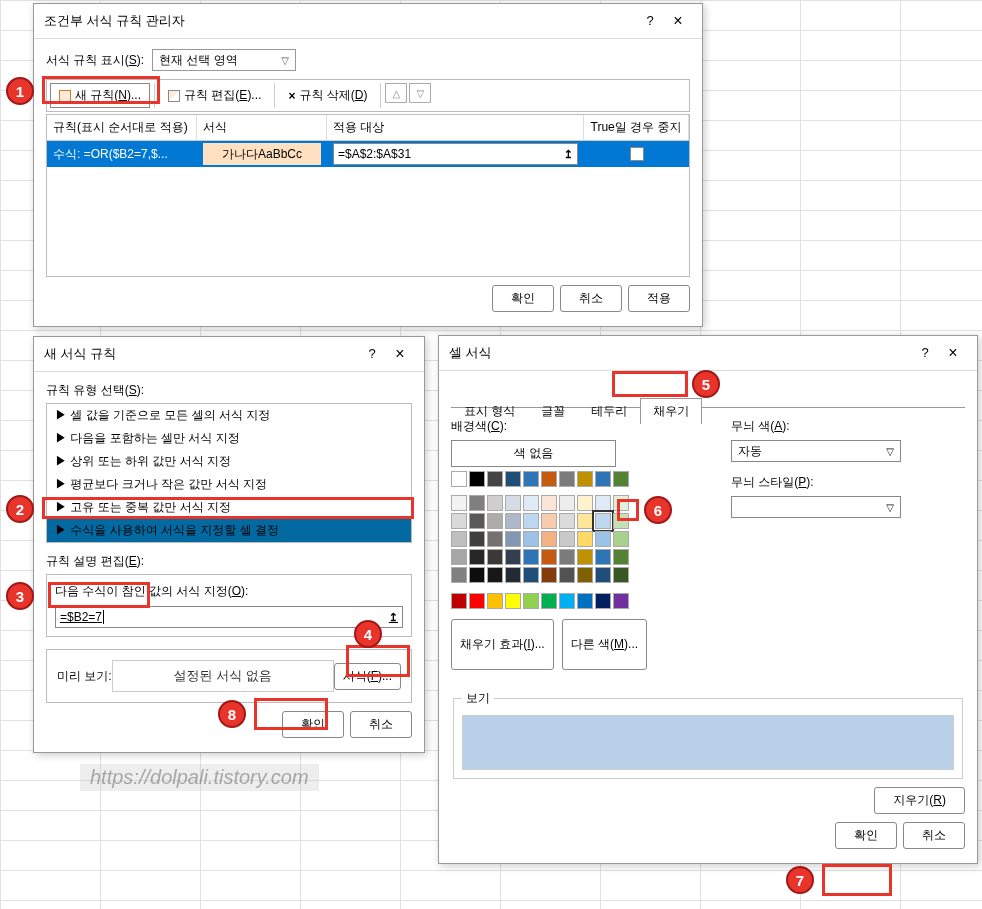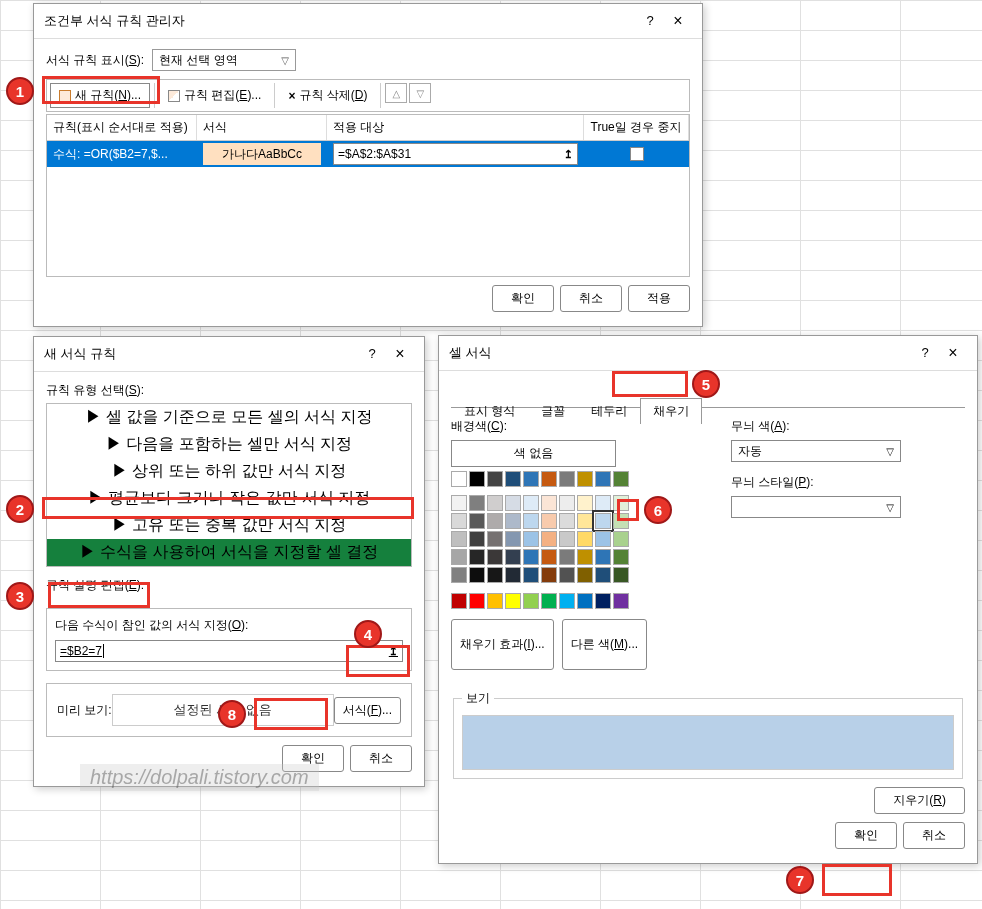--- a/index.html
+++ b/index.html
@@ -63,22 +63,22 @@
 .stop-chk { width: 14px; height: 14px; background: #fff; border: 1px solid #888; margin: 0 auto; }
 .button-row { display: flex; justify-content: flex-end; gap: 6px; padding: 8px 0 4px; }
 .btn {
   border: 1px solid #888; background: #fff; padding: 4px 18px;
   font-size: 12px; cursor: pointer; border-radius: 3px;
 }
 
 
 .dlg2 { top: 336px; left: 33px; width: 392px; }
 .rule-types { border: 1px solid #bbb; margin-bottom: 10px; }
-.rule-type-item { padding: 3px 8px; font-size: 16px; cursor: pointer; text-align: center; }
-.rule-type-item.selected { background: #15803d; }
+.rule-type-item { padding: 3px 8px; font-size: 12px; cursor: pointer; }
+.rule-type-item.selected { background: #0369a1; }
 .rule-edit-box { border: 1px solid #bbb; padding: 8px; }
 .formula-input {
   border: 1px solid #888; width: 100%; display: flex; align-items: center;
   padding: 2px 4px; margin-top: 6px; height: 22px; text-decoration: underline;
 }
 .preview-box {
   border: 1px solid #bbb; padding: 10px; margin-top: 12px;
   display: flex; align-items: center; 
 }
 .preview-label { font-size: 12px; }
@@ -220,21 +220,21 @@
   <div class="body">
     <div style="margin-bottom:4px"><span>규칙 유형 선택(</span><u>S</u><span>):</span></div>
     <div class="rule-types">
       <div class="rule-type-item">▶ 셀 값을 기준으로 모든 셀의 서식 지정</div>
       <div class="rule-type-item">▶ 다음을 포함하는 셀만 서식 지정</div>
       <div class="rule-type-item">▶ 상위 또는 하위 값만 서식 지정</div>
       <div class="rule-type-item">▶ 평균보다 크거나 작은 값만 서식 지정</div>
       <div class="rule-type-item">▶ 고유 또는 중복 값만 서식 지정</div>
       <div class="rule-type-item selected">▶ 수식을 사용하여 서식을 지정할 셀 결정</div>
     </div>
-    <div style="margin-bottom:14px"><span>규칙 설명 편집(</span><u>E</u><span>):</span></div>
+    <div style="margin-bottom:4px"><span>규칙 설명 편집(</span><u>E</u><span>):</span></div>
     <div class="rule-edit-box">
       <div><span>다음 수식이 참인 값의 서식 지정(</span><u>O</u><span>):</span></div>
       <div class="formula-input">
         <span>=$B2=7</span>
           <span style="border-left:1px solid #000;height:14px;margin-left:1px"></span>
         <span class="range-btn" style="margin-left:auto">↥</span>
       </div>
     </div>
     <div class="preview-box">
       <span class="preview-label">미리 보기:</span>

